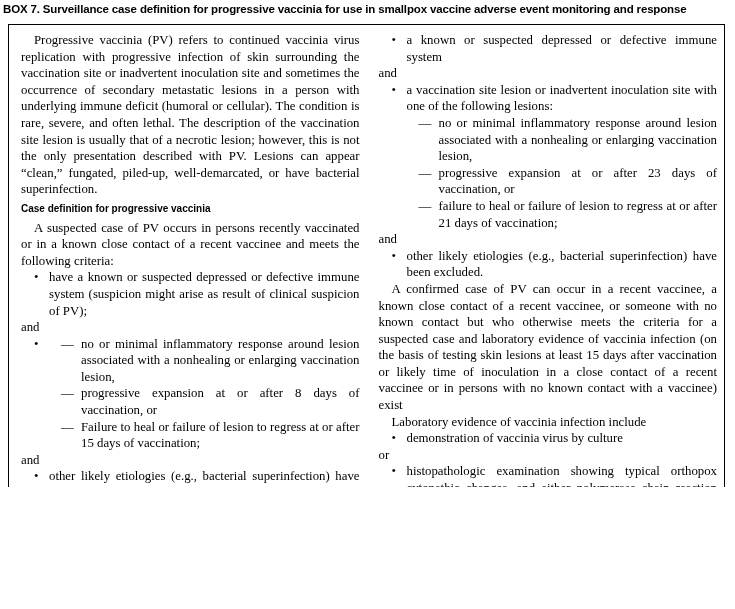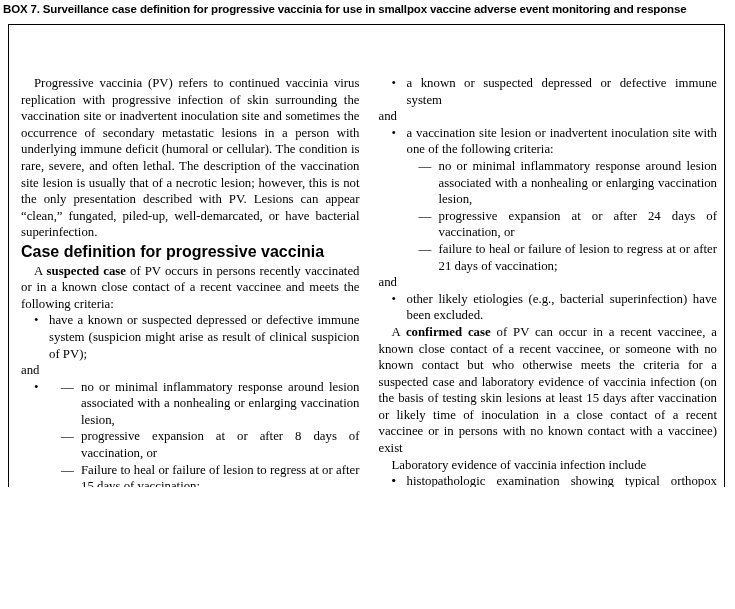--- a/index.html
+++ b/index.html
@@ -37,31 +37,31 @@
     border: 1px solid #000000;
     padding: 7px 7px 4px 12px;
     display: flex;
     gap: 19px;
     overflow: hidden;
     font-family: "Liberation Serif", serif;
     font-size: 12.8px;
     line-height: 16.6px;
     color: #000000;
   }
-  .col { flex: 1 1 0; min-width: 0; margin-top: 43px; }
+  .col { flex: 1 1 0; min-width: 0; }
   .para {
     margin: 0;
     text-align: justify;
   }
   .para.indent { text-indent: 13px; }
-  .b { font-weight: bold; }
+  .b { font-weight: normal; }
   .heading {
     font-family: "Liberation Sans", sans-serif;
     font-weight: bold;
-    font-size: 16px;
+    font-size: 10px;
     margin: 3px 0 2px 0;
     text-align: left;
     text-indent: 0;
   }
   .bullet {
     position: relative;
     padding-left: 28px;
     margin: 0;
     text-align: justify;
   }
@@ -138,51 +138,53 @@
     <div class="col">
       <div class="bullet">
         <span class="bmark">•</span>
         <span>a known or suspected depressed or defective immune system</span>
       </div>
 
       <div class="connector">and</div>
 
       <div class="bullet">
         <span class="bmark">•</span>
-        <span>a vaccination site lesion or inadvertent inoculation site with one of the following criteria:</span>
+        <span>a vaccination site lesion or inadvertent inoculation site with one of the following lesions:</span>
       </div>
 
       <div class="dash">
         <span class="dmark">—</span>
         <span>no or minimal inflammatory response around lesion associated with a nonhealing or enlarging vaccination lesion,</span>
       </div>
       <div class="dash">
         <span class="dmark">—</span>
-        <span>progressive expansion at or after 24 days of vaccination, or</span>
+        <span>progressive expansion at or after 23 days of vaccination, or</span>
       </div>
       <div class="dash">
         <span class="dmark">—</span>
         <span>failure to heal or failure of lesion to regress at or after 21 days of vaccination;</span>
       </div>
 
       <div class="connector">and</div>
 
       <div class="bullet">
         <span class="bmark">•</span>
         <span>other likely etiologies (e.g., bacterial superinfection) have been excluded.</span>
       </div>
 
       <p class="para indent"><span>A </span><span class="b">confirmed case</span><span> of PV can occur in a recent vaccinee, a known close contact of a recent vaccinee, or someone with no known contact but who otherwise meets the criteria for a suspected case and laboratory evidence of vaccinia infection (on the basis of testing skin lesions at least 15 days after vaccination or likely time of inoculation in a close contact of a recent vaccinee or in persons with no known contact with a vaccinee) exist</span></p>
 
       <p class="para indent">Laboratory evidence of vaccinia infection include</p>
 
       <div class="bullet">
         <span class="bmark">•</span>
+        <span>demonstration of vaccinia virus by culture</span>
       </div>
 
+      <div class="connector">or</div>
 
       <div class="bullet">
         <span class="bmark">•</span>
         <span>histopathologic examination showing typical orthopox cytopathic changes, and either polymerase chain reaction assay or antigen detection techniques (e.g., direct fluorescent antibody) revealing vaccinia or electron microscopy of biopsy specimens revealing orthopox virus are strongly suggestive of infection with vaccinia and should be confirmed by subsequent culture.</span>
       </div>
     </div>
 
   </div>
 </div>
 

